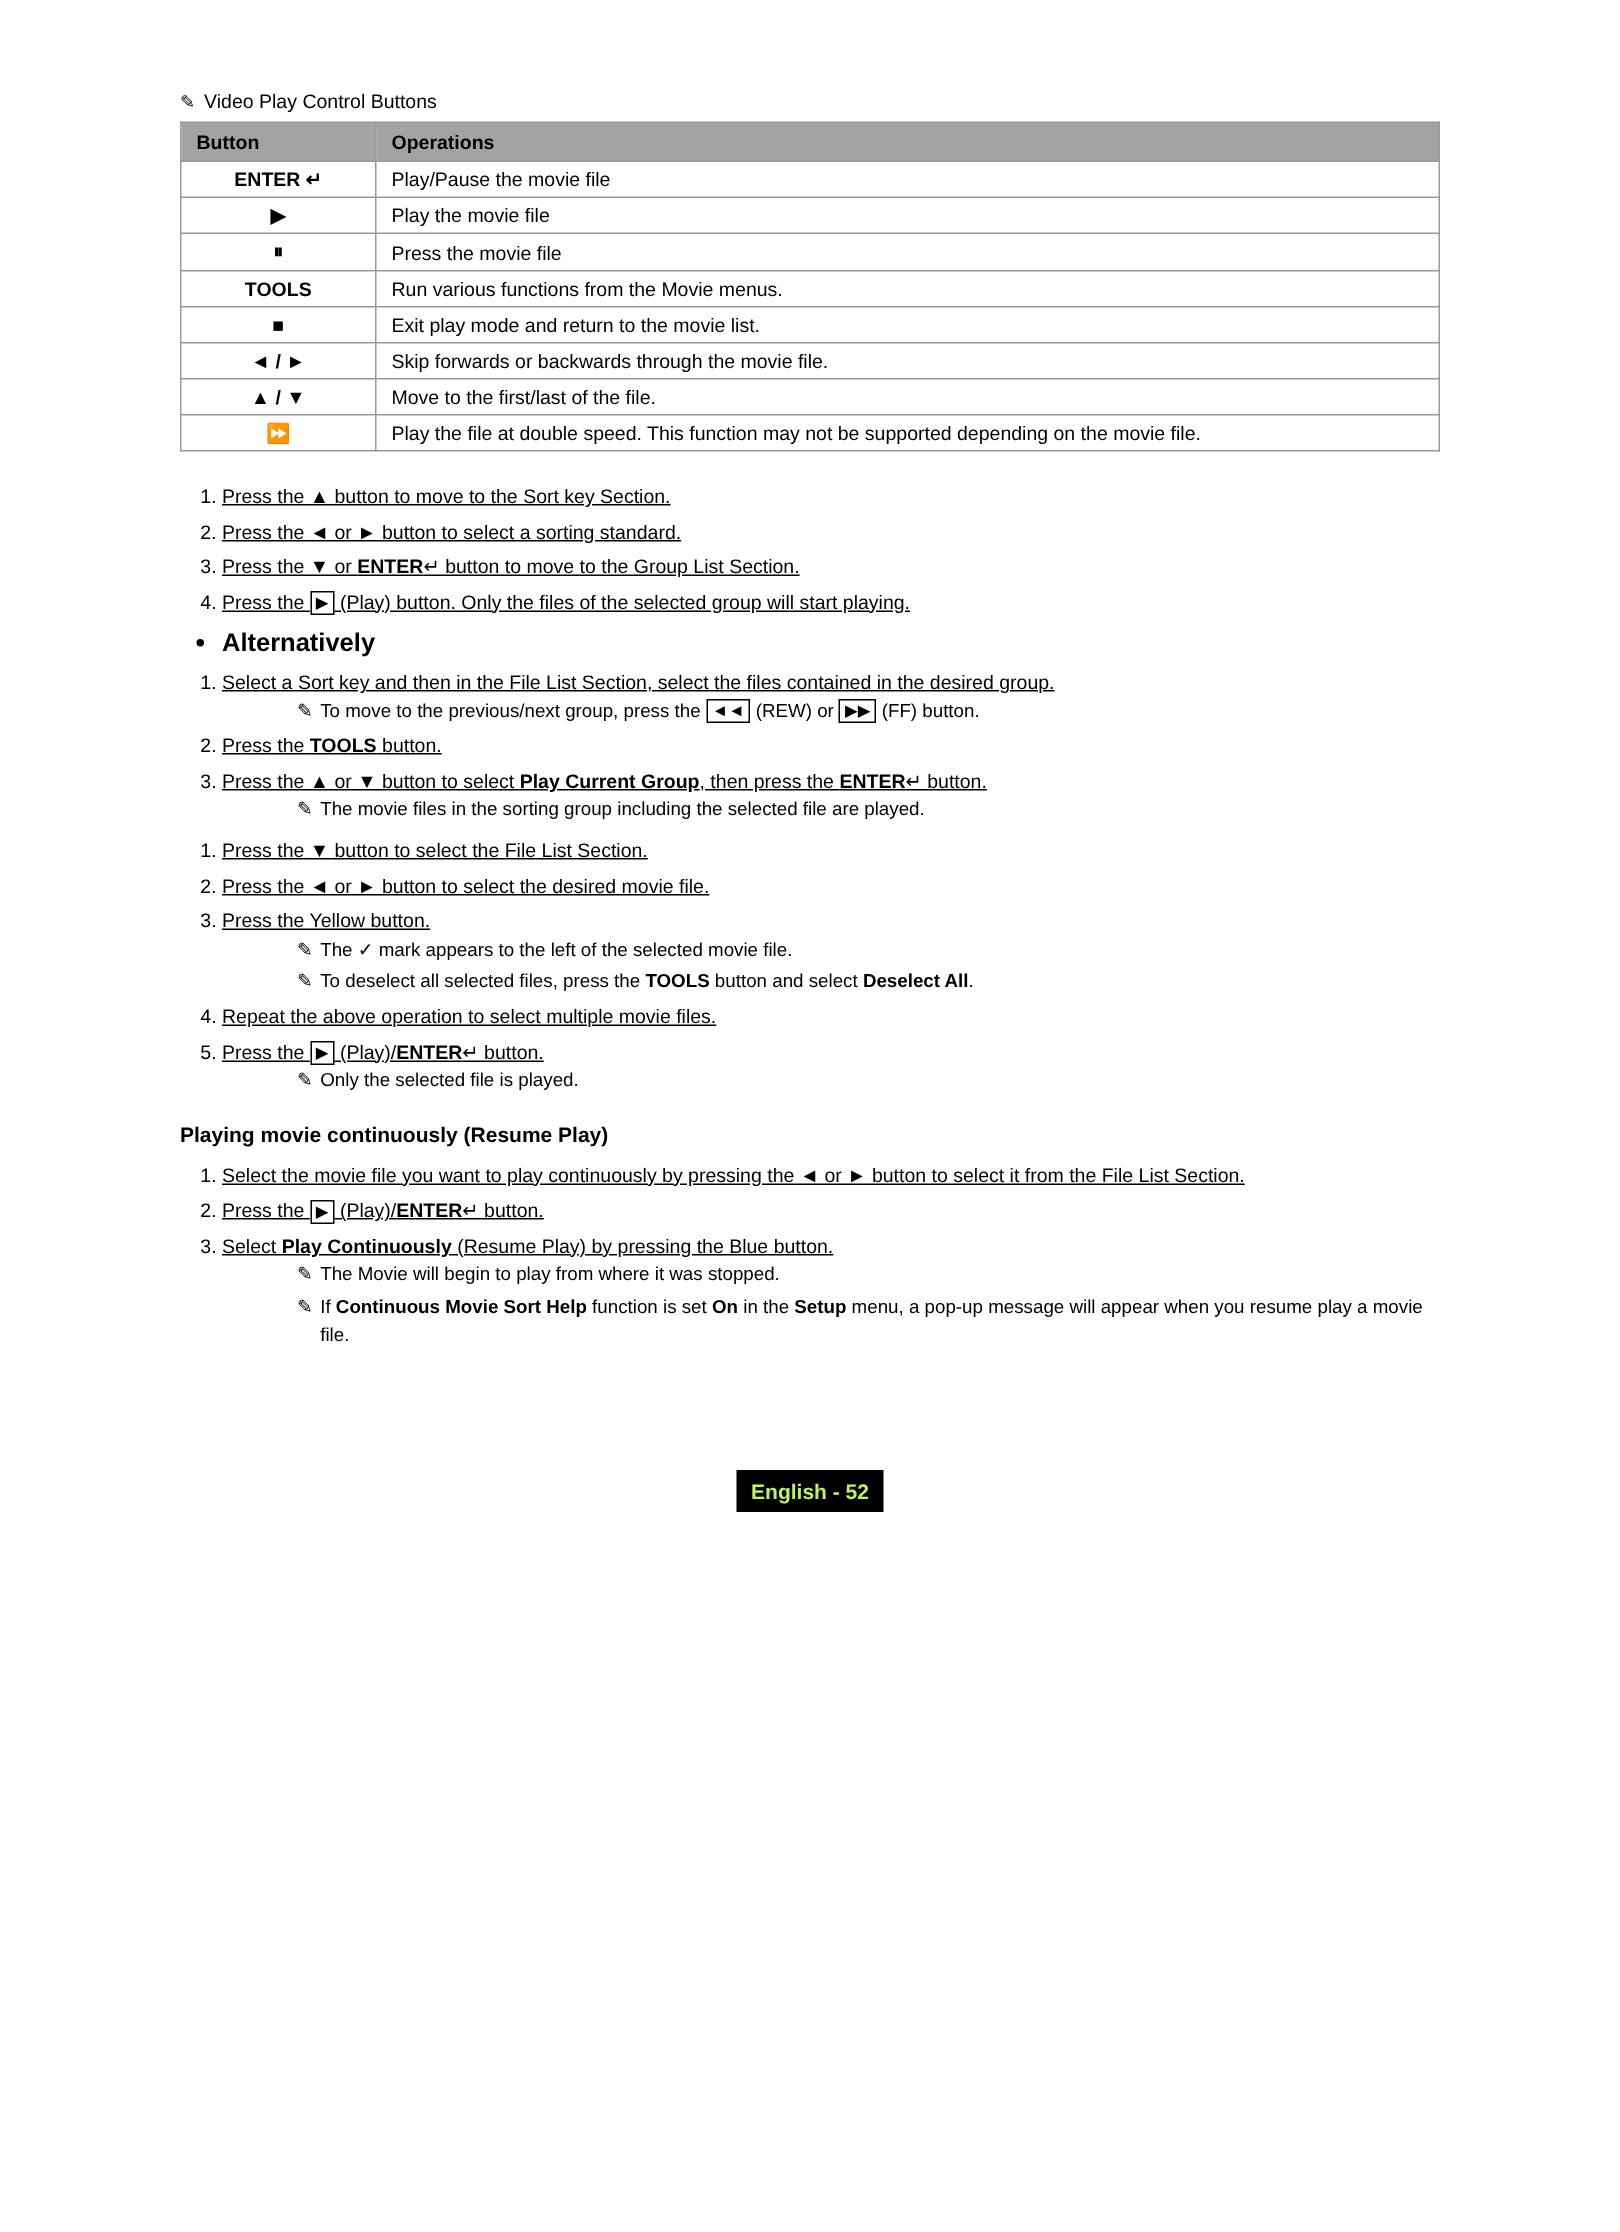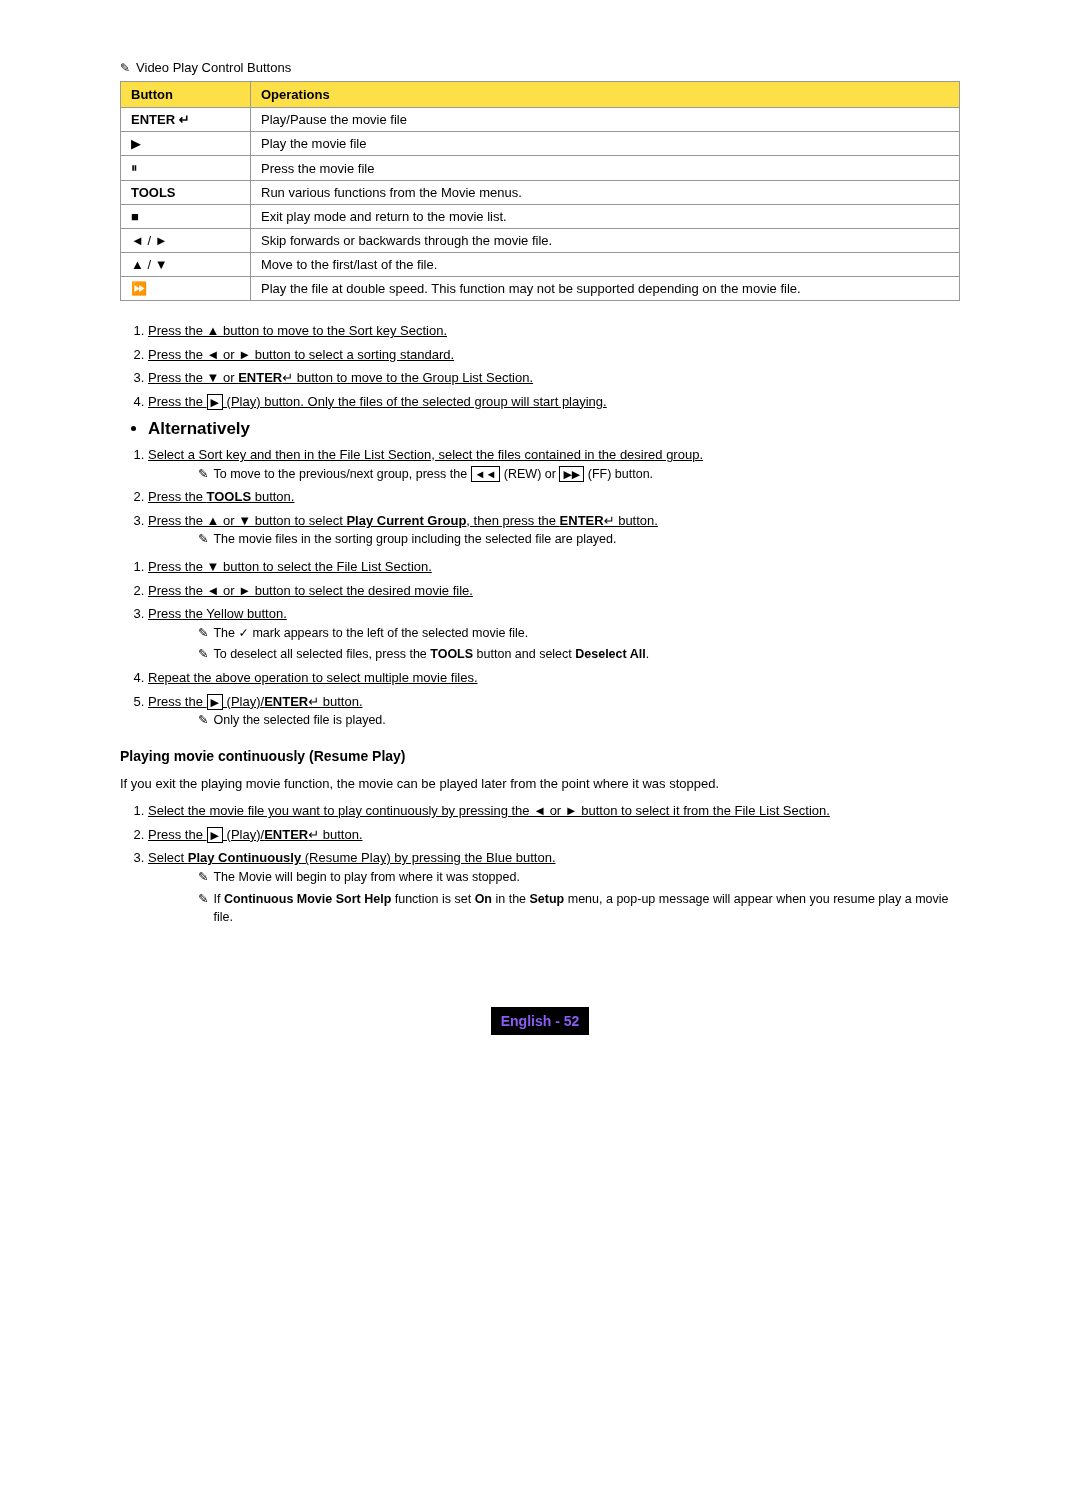--- a/index.html
+++ b/index.html
@@ -38,36 +38,36 @@
     }
 
     table {
       width: 100%;
       border-collapse: collapse;
       margin-bottom: 20px;
       font-size: 13px;
     }
 
     table th {
-      background: #fde047;
+      background: #a3a3a3;
       font-weight: bold;
       text-align: left;
       padding: 5px 10px;
       border: 1px solid #999;
     }
 
     table td {
       padding: 4px 10px;
       border: 1px solid #999;
       vertical-align: middle;
     }
 
     table tr td:first-child {
-      text-align: left;
-      font-weight: normal;
+      text-align: center;
+      font-weight: bold;
       width: 130px;
     }
 
     
     .section-heading {
       font-size: 14px;
       font-weight: bold;
       margin-bottom: 10px;
       margin-top: 18px;
     }
@@ -114,21 +114,21 @@
 
     .footer-bar {
       display: flex;
       justify-content: center;
       align-items: center;
       margin-top: 80px;
     }
 
     .footer-badge {
       background: #000000;
-      color: #8b5cf6;
+      color: #bef264;
       padding: 6px 10px;
       font-size: 14px;
       font-weight: bold;
     }
 
     .bold { font-weight: bold; }
 
     p.intro-para {
       margin-bottom: 8px;
       font-size: 13px;
@@ -246,21 +246,20 @@
           <span>Only the selected file is played.</span>
         </span>
       </div>
     </li>
   </ol>
 
   <div class="section-heading" style="">
     <span>Playing movie continuously (Resume Play)</span>
   </div>
 
-  <p class="intro-para">If you exit the playing movie function, the movie can be played later from the point where it was stopped.</p>
 
   <ol>
     <li>Select the movie file you want to play continuously by pressing the ◄ or ► button to select it from the File List Section.</li>
     <li>Press the <span class="btn-box">▶</span> (Play)/<span class="bold">ENTER</span>↵ button.</li>
     <li>Select <span class="bold">Play Continuously</span> (Resume Play) by pressing the Blue button.
       <div class="note-sub">
         <span style="display:inline-flex;align-items:flex-start;gap:5px;">
           <span class="note-sym">✎</span>
           <span>The Movie will begin to play from where it was stopped.</span>
         </span>

